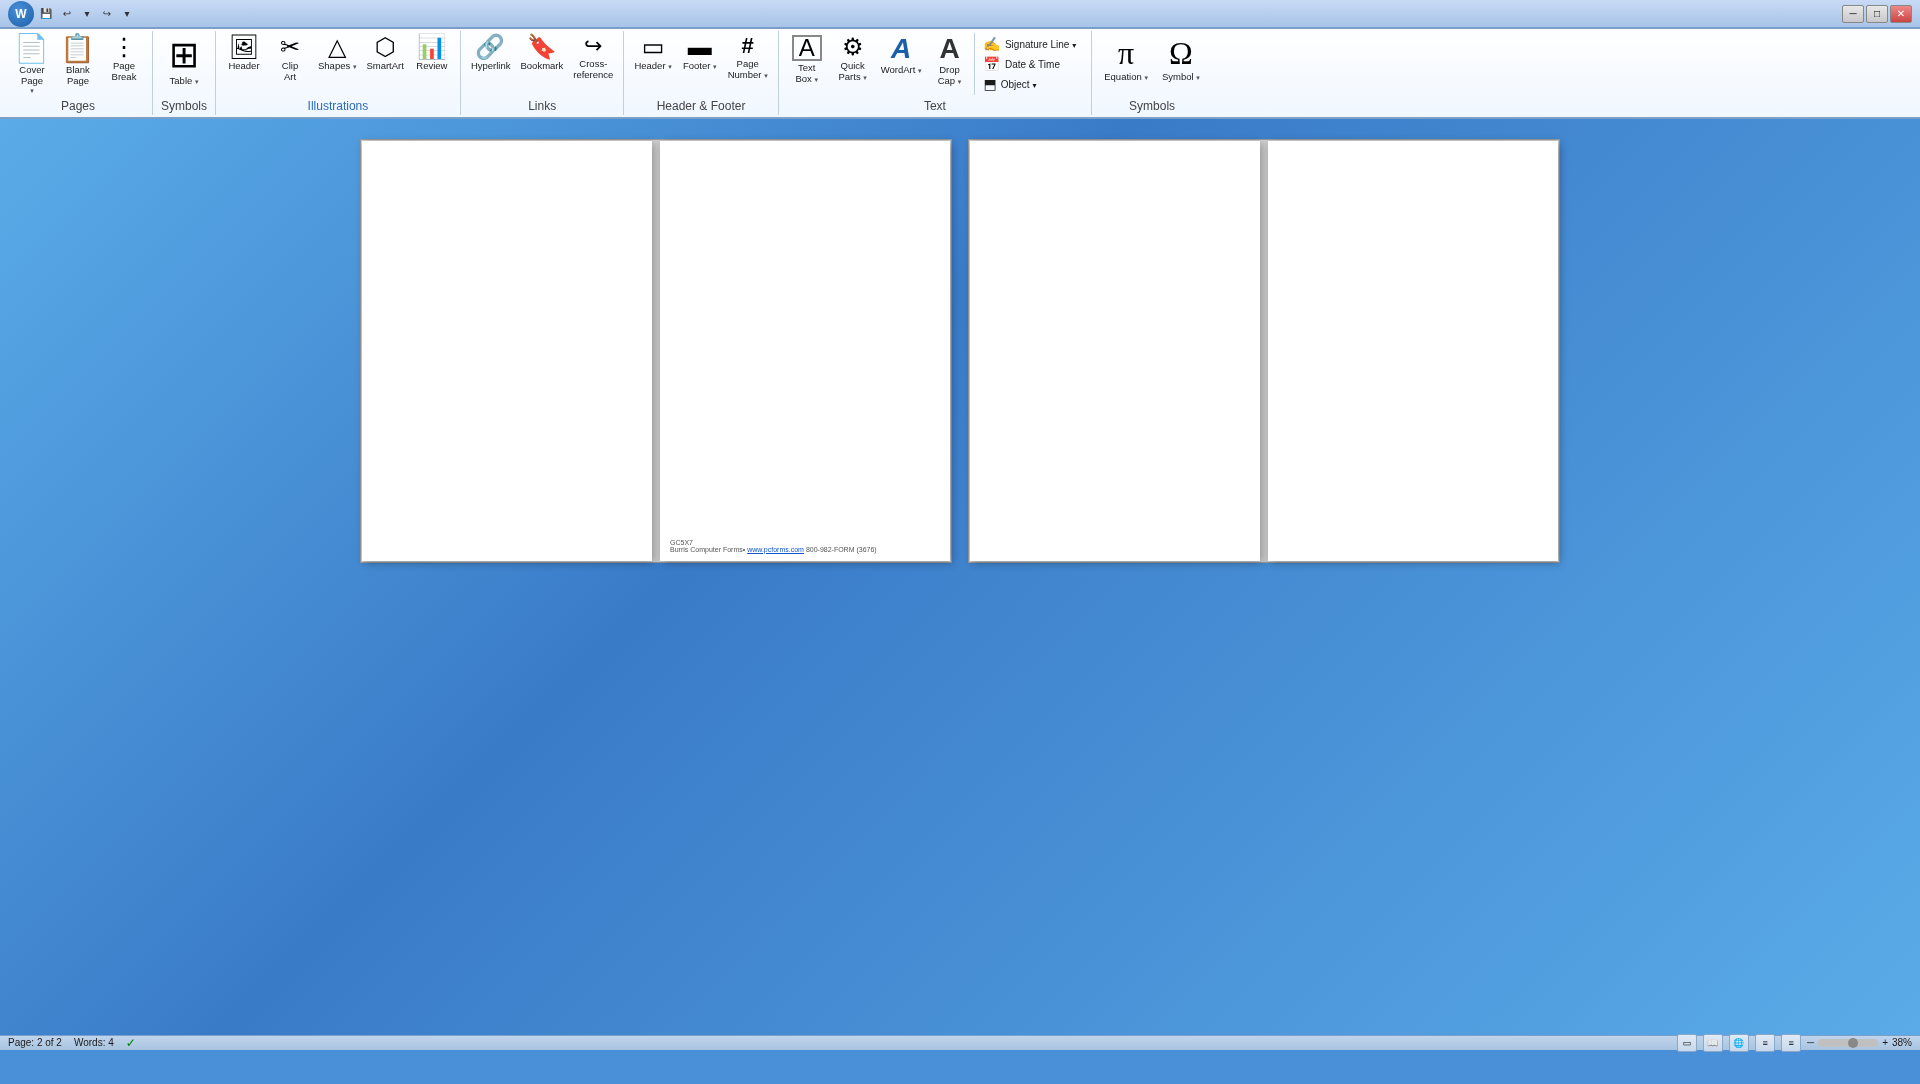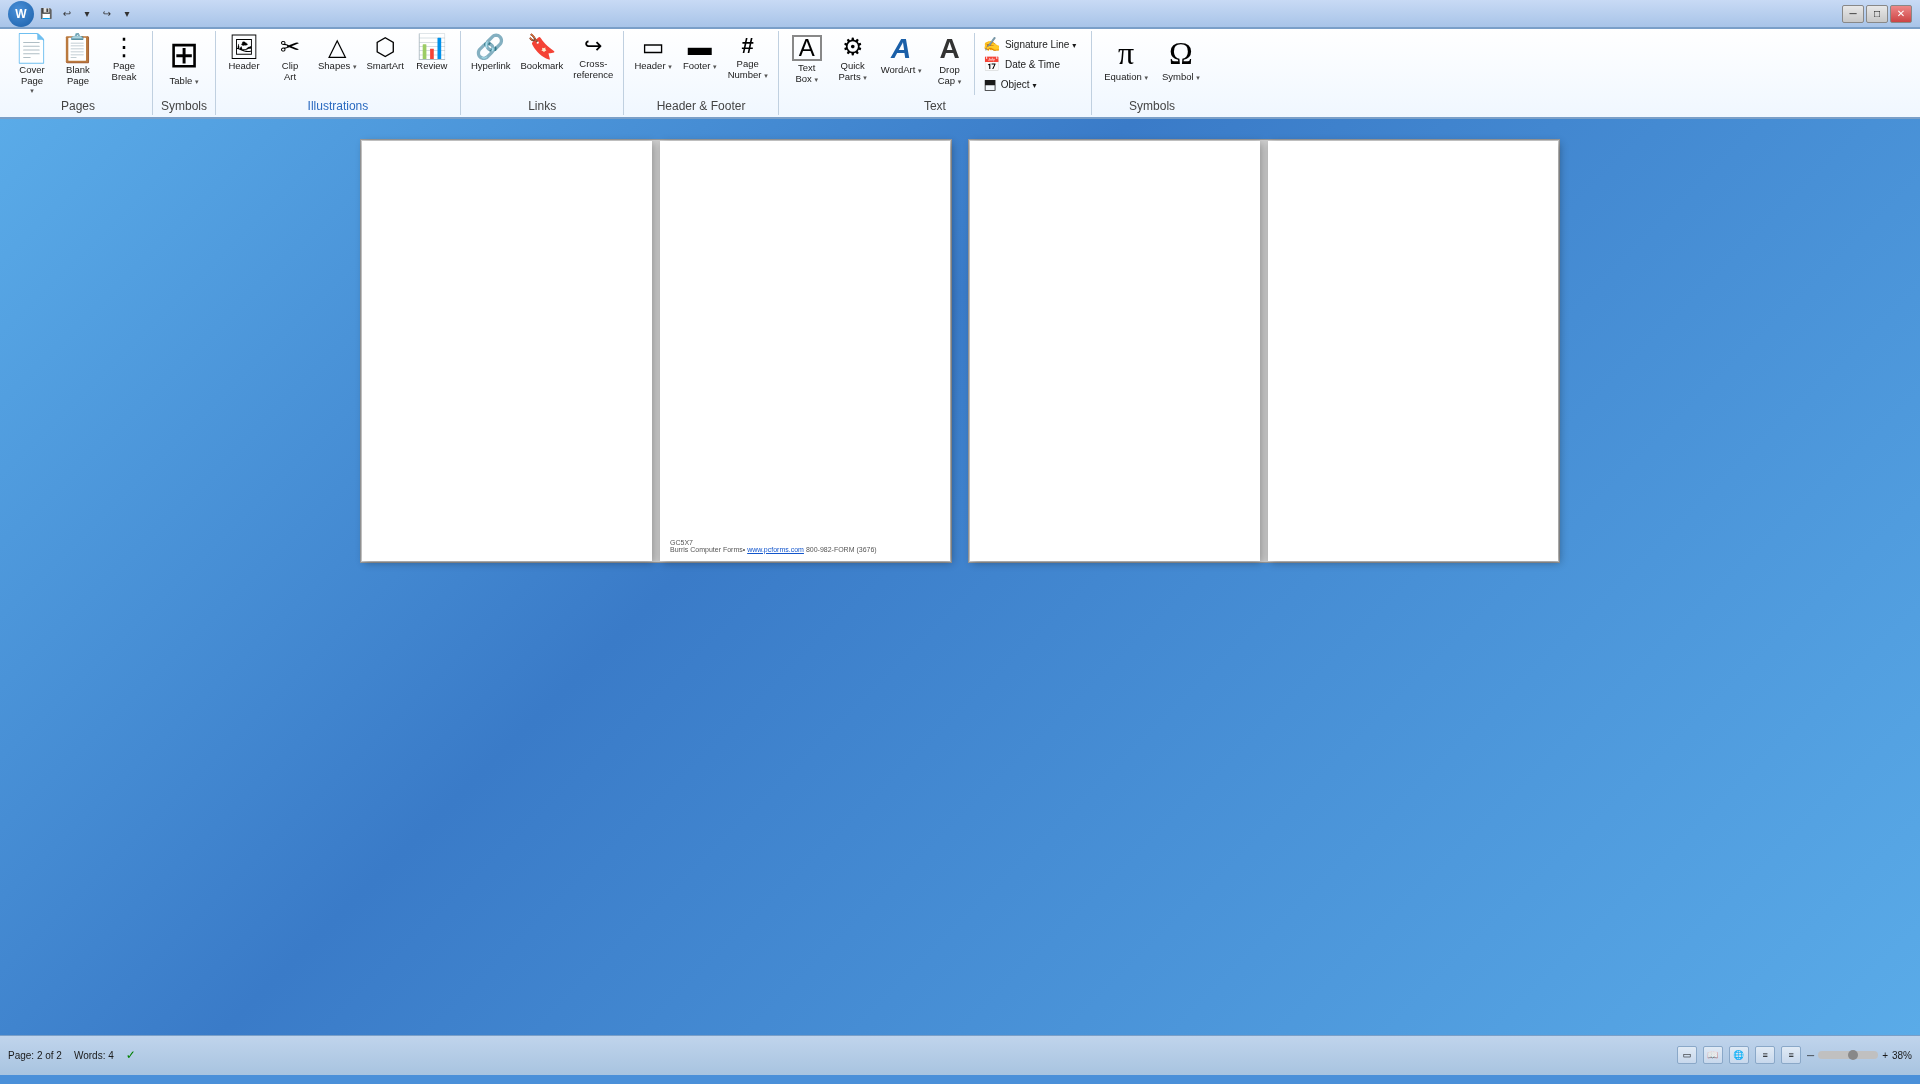--- a/index.html
+++ b/index.html
@@ -163,21 +163,21 @@
       position: absolute;
       bottom: 8px;
       left: 10px;
       font-size: 7px;
       color: #555;
     }
 
     
     .status-bar {
       background: linear-gradient(to bottom, #c0d4ec, #a8c4e0);
-      height: 40px;
+      height: 15px;
       display: flex;
       align-items: center;
       padding: 0 8px;
       justify-content: space-between;
       border-top: 1px solid #7a9fc8;
     }
     .status-left { display: flex; align-items: center; gap: 12px; font-size: 10px; color: #1a1a1a; }
     .status-right { display: flex; align-items: center; gap: 6px; }
     .view-btn { width: 20px; height: 18px; background: linear-gradient(to bottom, #e0eaf5, #c8d8ec); border: 1px solid #8aa8c8; border-radius: 2px; display: flex; align-items: center; justify-content: center; font-size: 9px; cursor: pointer; }
     .zoom-area { display: flex; align-items: center; gap: 4px; font-size: 10px; color: #1a1a1a; }

